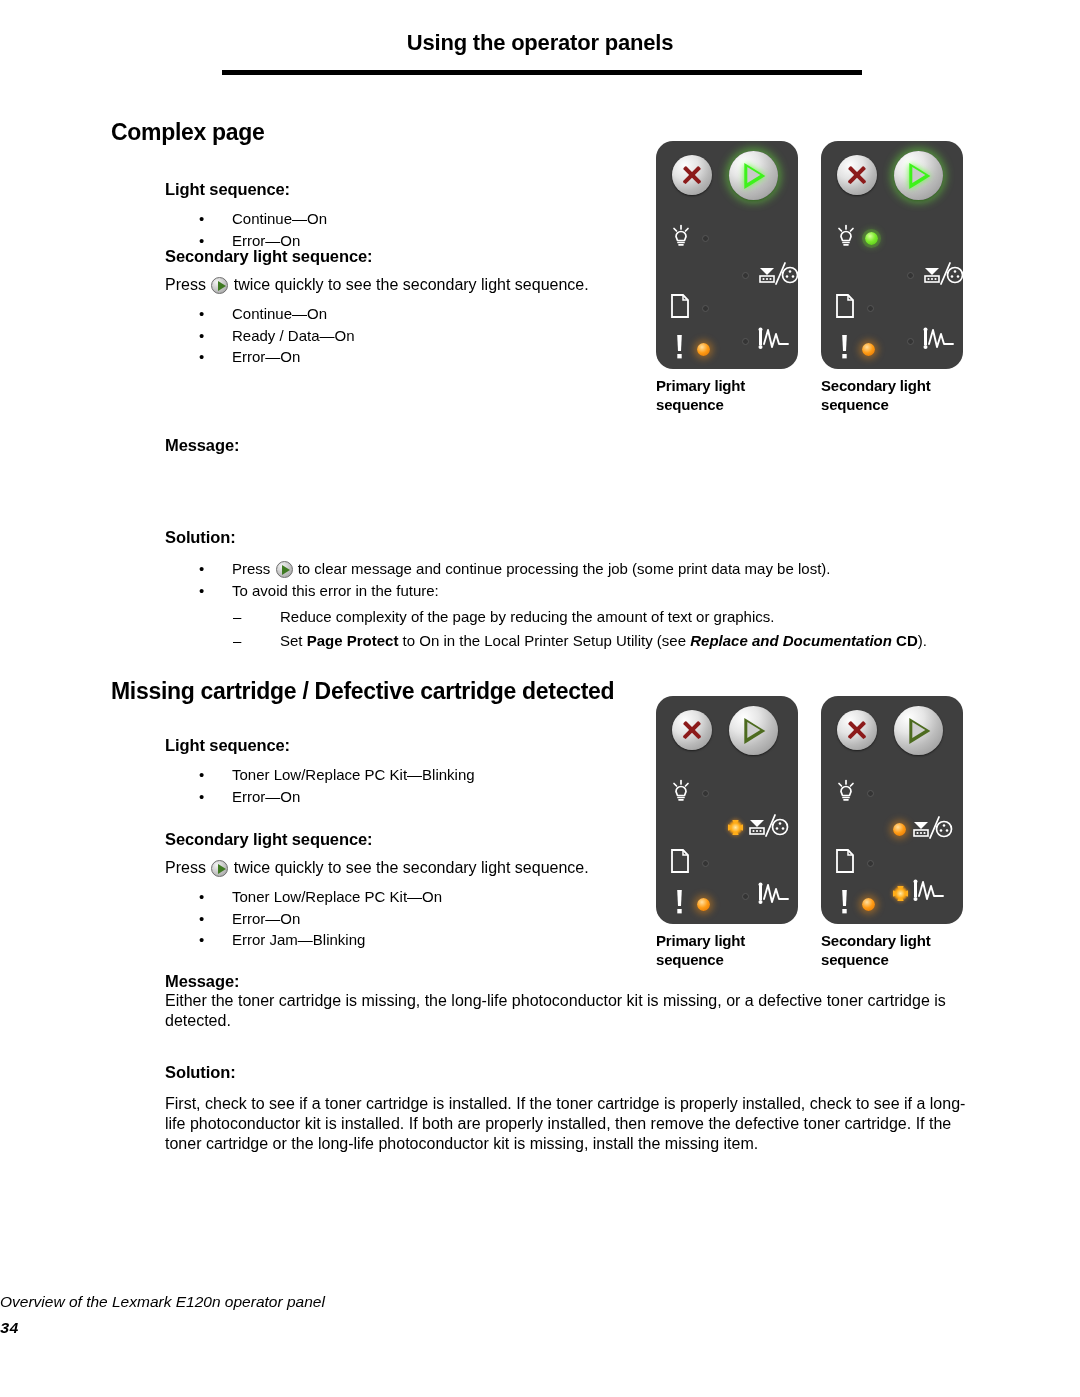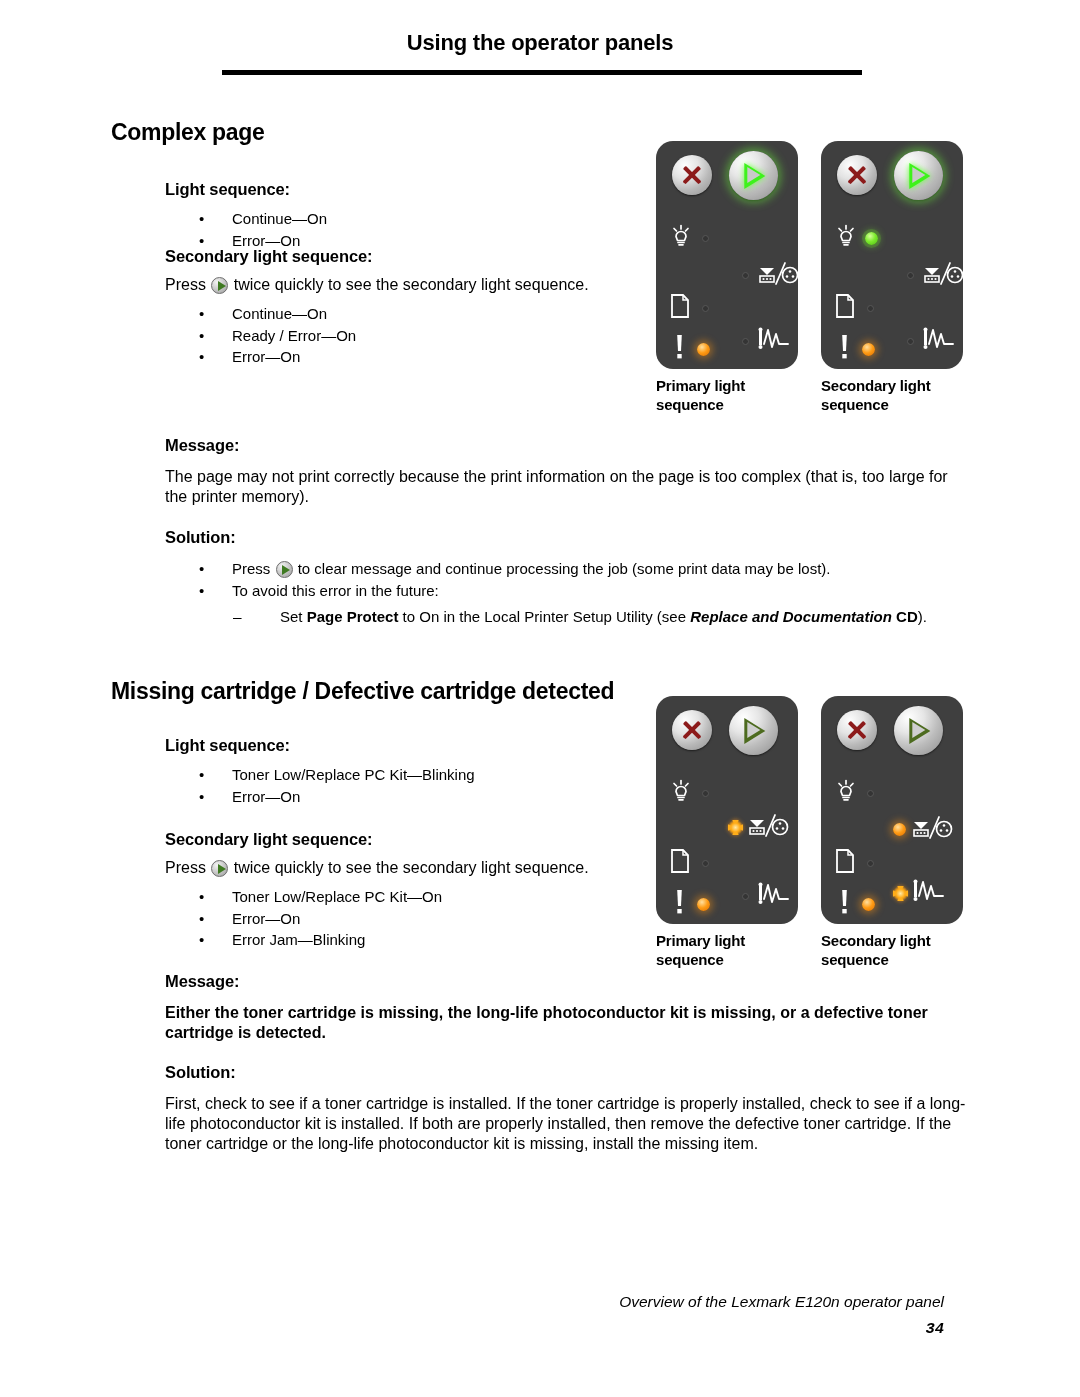--- a/index.html
+++ b/index.html
@@ -252,21 +252,21 @@
     font-weight: bold;
     line-height: 18.5px;
     letter-spacing: -0.2px;
   }
 
   
   .footer {
     position: absolute;
     left: 0;
     width: 944px;
-    text-align: right;
+    text-align: left;
   }
   #footer-line { top: 1293px; }
   #footer-page { top: 1320px; font-family: Liberation Mono, monospace; }
   .footer-text {
     font-size: 15.5px;
     font-style: italic;
   }
   .footer-num {
     font-size: 15.5px;
     font-style: italic;
@@ -295,47 +295,47 @@
 
 <div class="col-left" style="top:247px;">
   <div class="h2">Secondary light sequence:</div>
   <div class="para" style="margin-top:9px;">
     <span>Press</span>
     <span class="glyph-continue"></span>
     <span>twice quickly to see the secondary light sequence.</span>
   </div>
   <ul class="bullets" style="margin-top:8px;">
     <li><span class="bullet-dot">•</span><span>Continue—On</span></li>
-    <li><span class="bullet-dot">•</span><span>Ready / Error—On</span></li>
+    <li><span class="bullet-dot">•</span><span>Ready / Data—On</span></li>
     <li><span class="bullet-dot">•</span><span>Error—On</span></li>
   </ul>
 </div>
 
 <div class="wide" style="top:436px;">
   <div class="h2">Message:</div>
-  <div class="para" style="margin-top:12px;">The page may not print correctly because the print information on the page is too complex (that is, too large for the printer memory).</div>
 </div>
 
 <div class="wide" style="top:528px;">
   <div class="h2">Solution:</div>
   <ul class="bullets" style="margin-top:11px;">
     <li>
       <span class="bullet-dot">•</span>
       <span>Press</span>
       <span class="glyph-continue"></span>
       <span>to clear message and continue processing the job (some print data may be lost).</span>
     </li>
     <li>
       <span class="bullet-dot">•</span>
       <span>To avoid this error in the future:</span>
     </li>
   </ul>
   <ul class="dashes" style="margin-top:4px;">
     <li>
       <span class="dash-mark">–</span>
+      <span>Reduce complexity of the page by reducing the amount of text or graphics.</span>
     </li>
     <li>
       <span class="dash-mark">–</span>
       <span>Set </span><b>Page Protect</b><span> to On in the Local Printer Setup Utility (see </span><span class="bi">Replace and Documentation</span><b> CD</b><span>).</span>
     </li>
   </ul>
 </div>
 
 <div class="figure" style="left:656px; top:141px;">
   <div class="panel">
@@ -530,21 +530,21 @@
   </div>
   <ul class="bullets" style="margin-top:8px;">
     <li><span class="bullet-dot">•</span><span>Toner Low/Replace PC Kit—On</span></li>
     <li><span class="bullet-dot">•</span><span>Error—On</span></li>
     <li><span class="bullet-dot">•</span><span>Error Jam—Blinking</span></li>
   </ul>
 </div>
 
 <div class="wide" style="top:972px;">
   <div class="h2">Message:</div>
-  <div class="para" style="margin-top:12px;font-weight:bold;">Either the toner cartridge is missing, the long-life photoconductor kit is missing, or a defective toner cartridge is detected.</div>
+  <div class="para" style="">Either the toner cartridge is missing, the long-life photoconductor kit is missing, or a defective toner cartridge is detected.</div>
 </div>
 
 <div class="wide" style="top:1063px;">
   <div class="h2">Solution:</div>
   <div class="para" style="margin-top:12px;">First, check to see if a toner cartridge is installed. If the toner cartridge is properly installed, check to see if a long-life photoconductor kit is installed. If both are properly installed, then remove the defective toner cartridge. If the toner cartridge or the long-life photoconductor kit is missing, install the missing item.</div>
 </div>
 
 <div class="figure" style="left:656px; top:696px;">
   <div class="panel">
     <div class="btn btn-cancel" style="left:16px; top:14px;">

